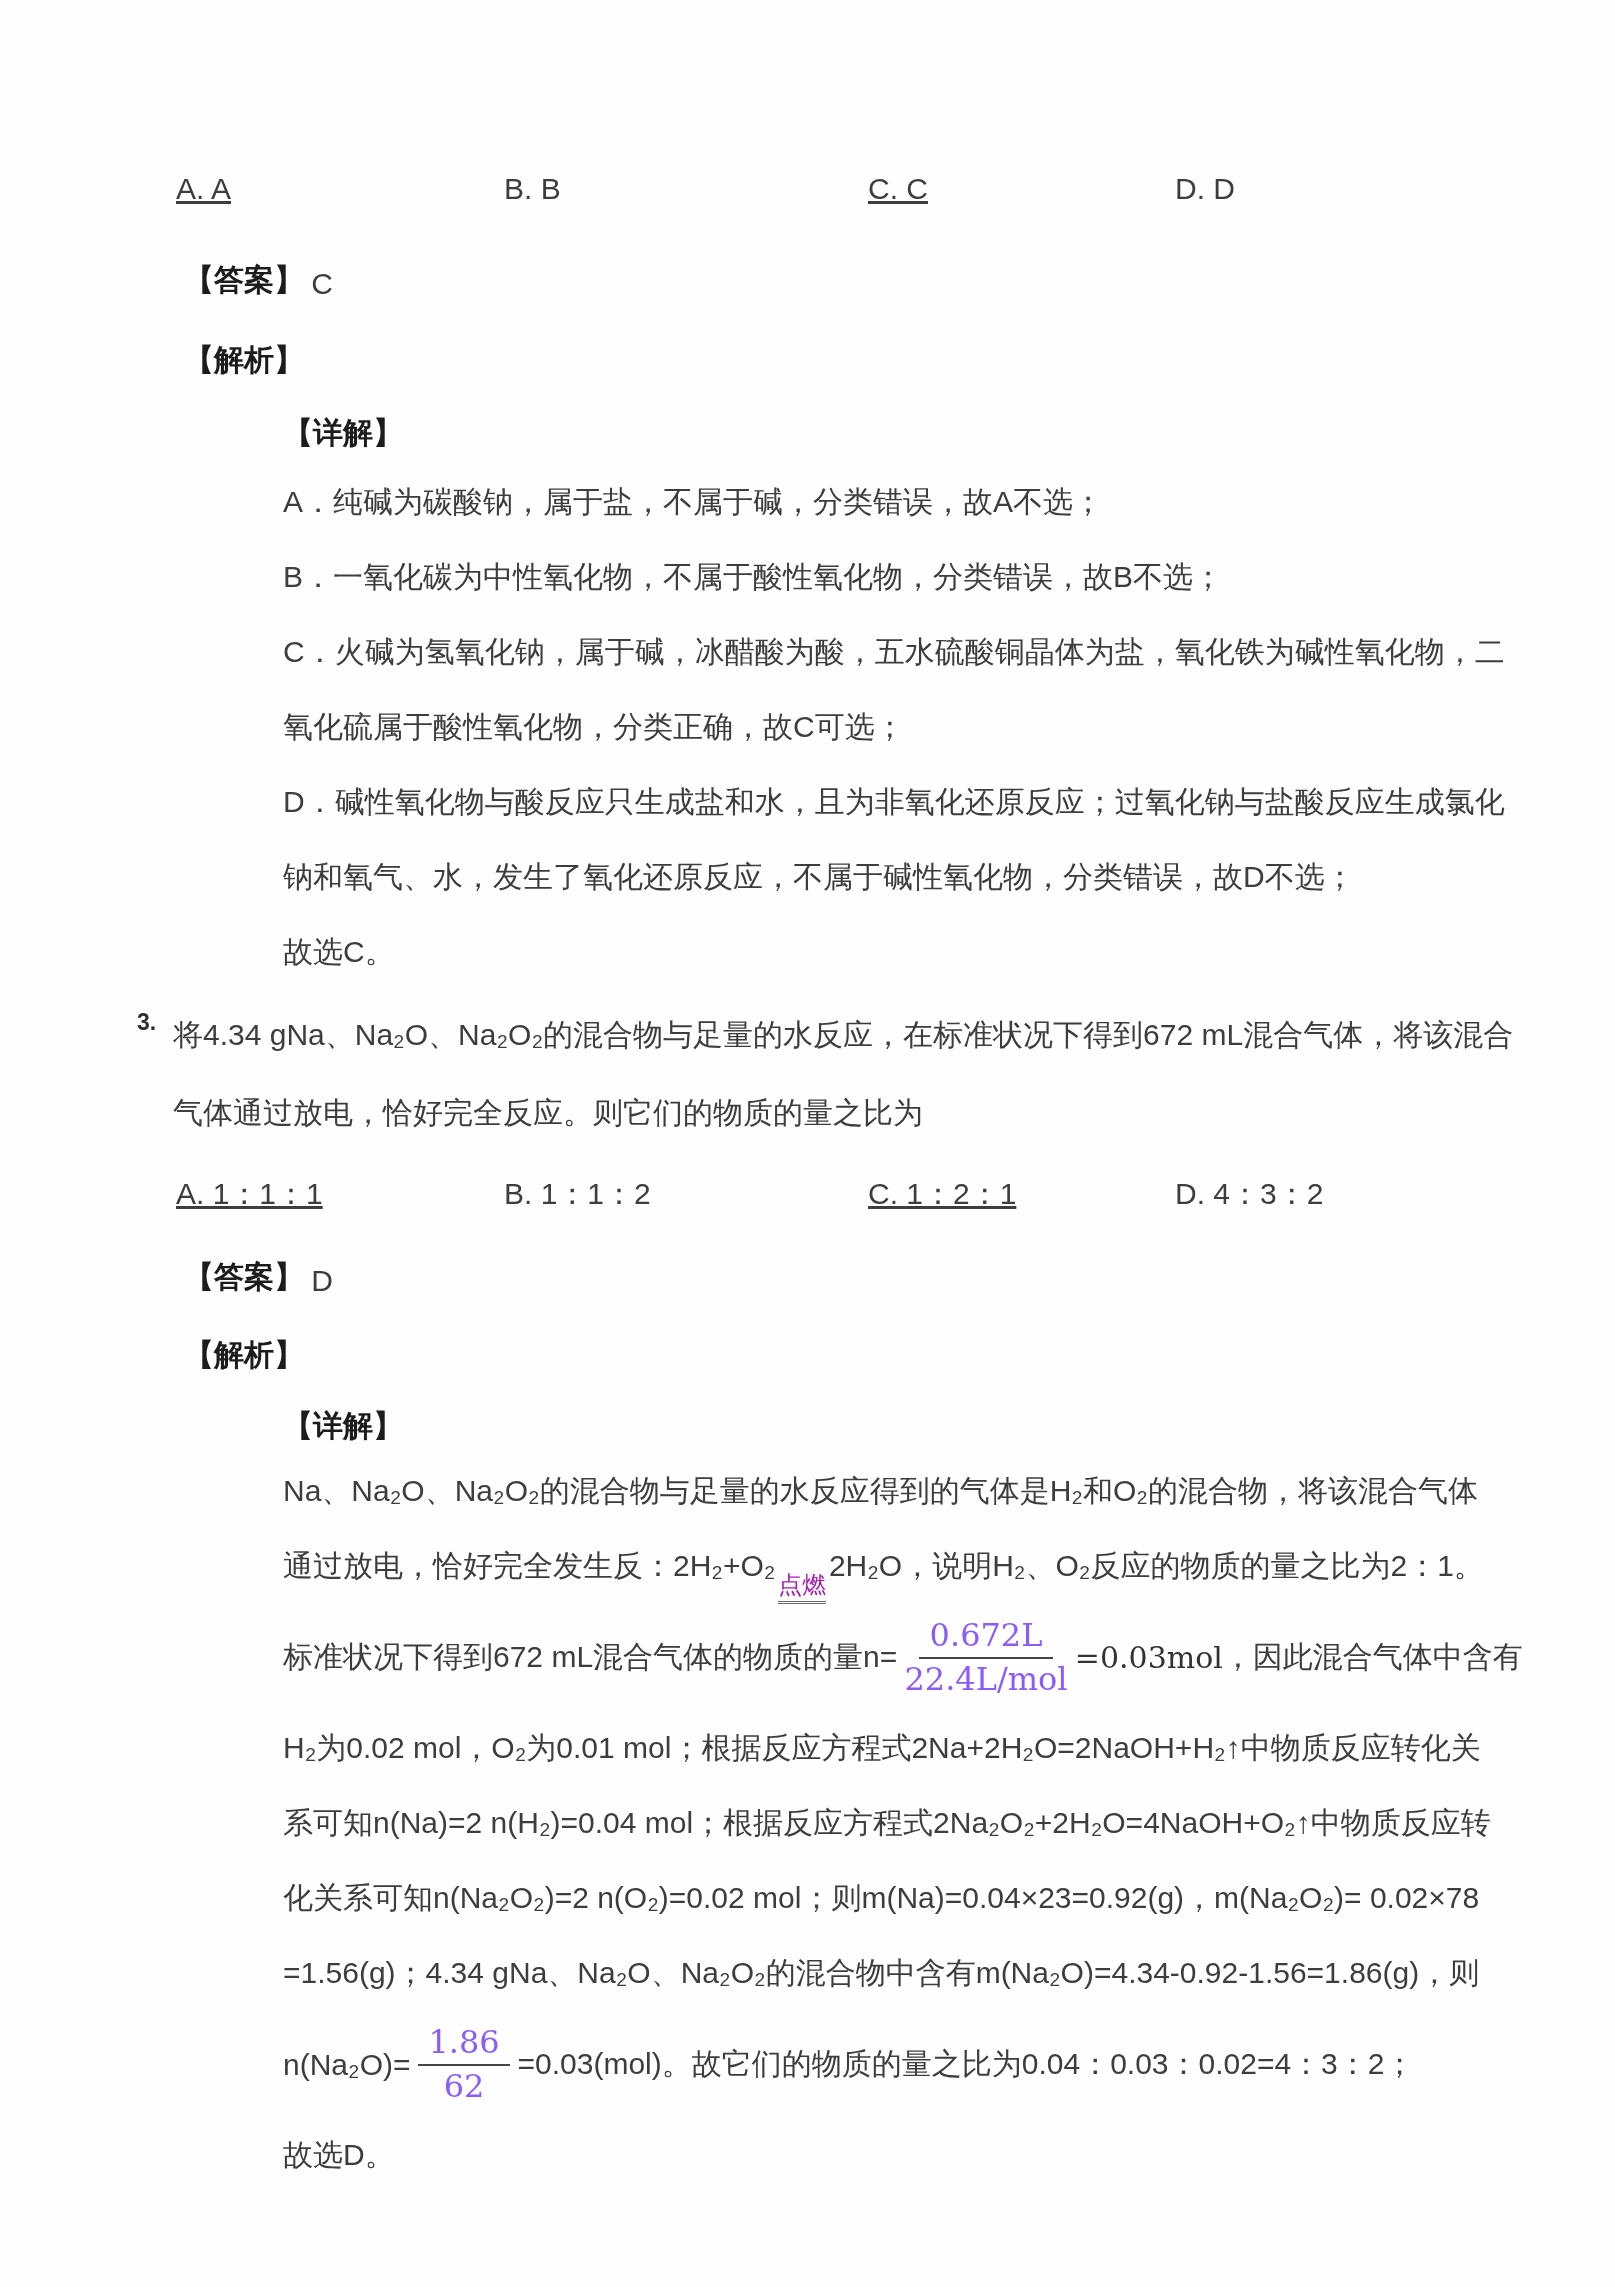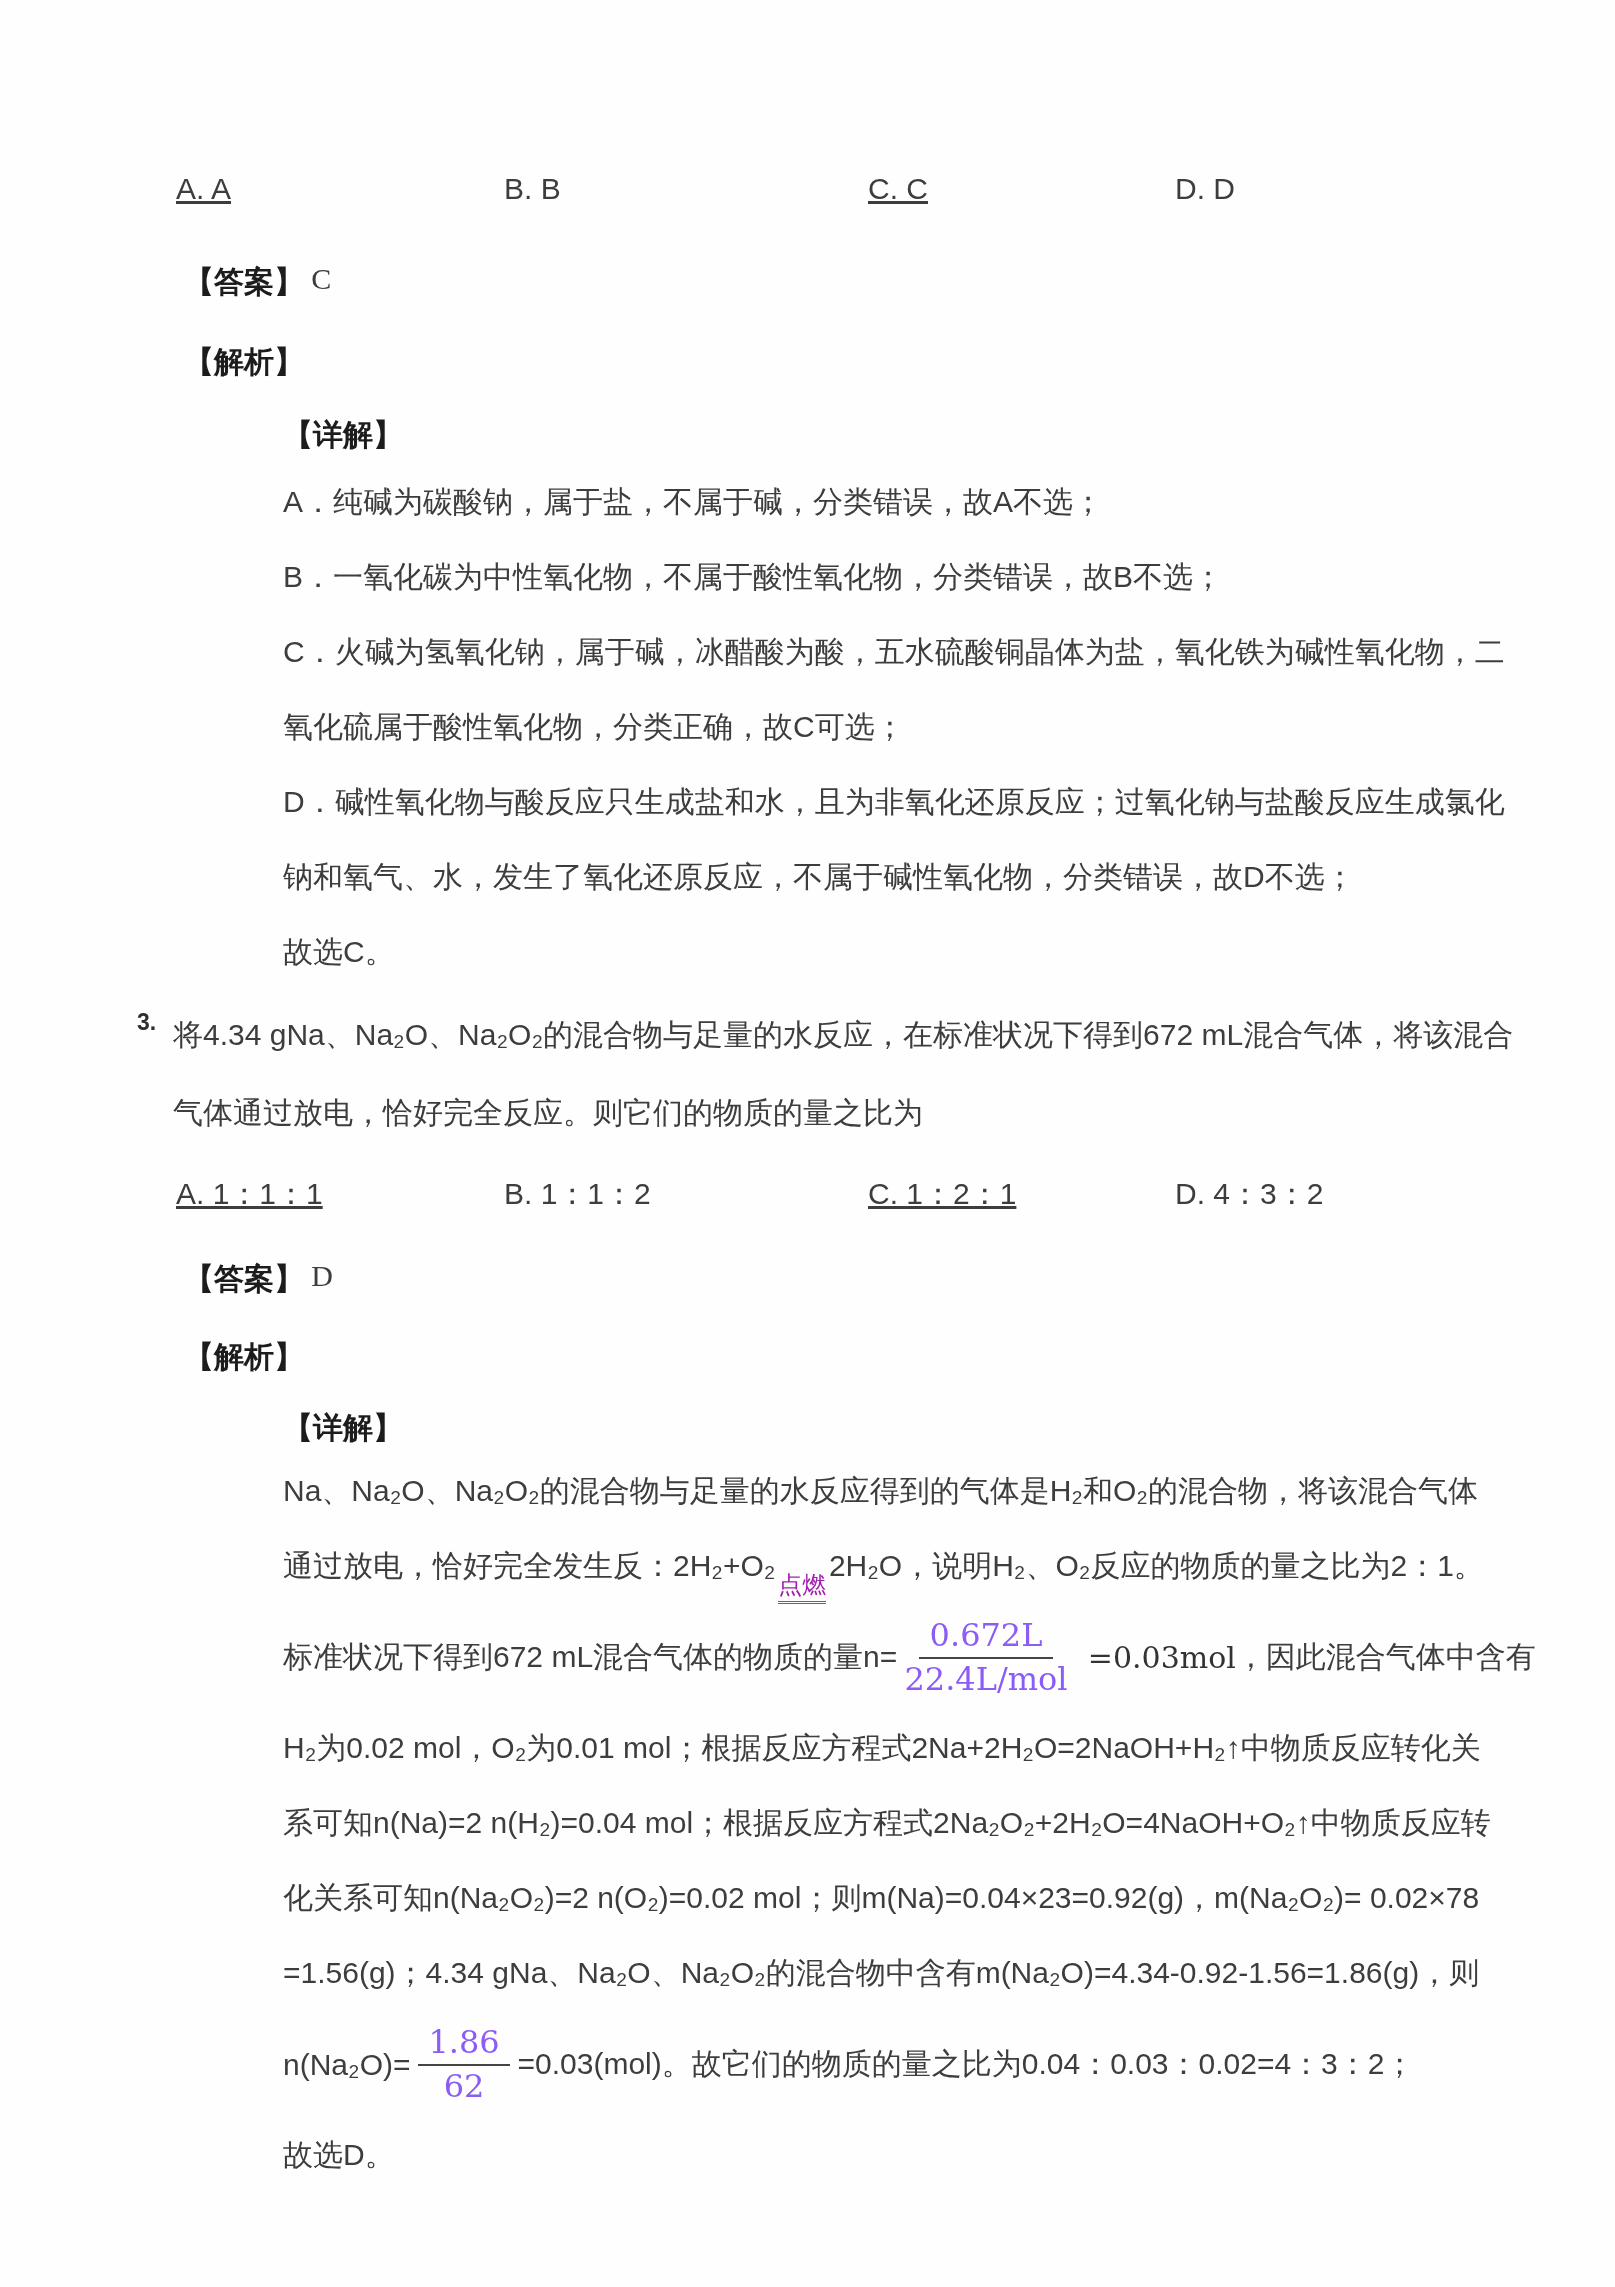--- a/index.html
+++ b/index.html
@@ -13,21 +13,21 @@
     font-size:30px;
     color:#3d3d3d;
     overflow:hidden;
   }
   
   .opts-row { position:relative; height:38px; margin-left:176px; }
   .opt { position:absolute; top:0; white-space:nowrap; color:#3d3d3d; }
   .col0 { left:0;text-decoration:underline; } .col1 { left:328px; } .col2 { left:692px;text-decoration:underline; } .col3 { left:999px; }
 
   
-  .lbl-line { height:39px; display:flex; align-items:flex-start; white-space:nowrap;font-family:Liberation Serif, serif; }
+  .lbl-line { height:39px; display:flex; align-items:flex-end; white-space:nowrap; }
   .ind1 { margin-left:184px; }
   .ind2 { margin-left:283px; }
   .blabel { color:#1c1c1c; font-weight:700; }
   .ans-val { margin-left:7.2px; color:#3d3d3d; }
 
   
   .dline { height:75px; display:flex; align-items:center; white-space:nowrap; }
   .detail { margin-left:283px; }
 
   
@@ -41,21 +41,21 @@
   
   .frac-line { height:107px; }
   .frac {
     display:inline-flex; flex-direction:column; align-items:center;
     font-family:"DejaVu Serif", serif;
     font-size:32px; line-height:1.15; color:#8b5cf6;
     margin:0 7.2px;
   }
   .frac .num { border-bottom:2.7px solid #444444; padding:0 10.7px 2.7px; }
   .frac .den { padding-top:2.7px; }
-  .serif { font-family:"DejaVu Serif", serif; color:#333333;margin-left:13px; }
+  .serif { font-family:"DejaVu Serif", serif; color:#333333; }
   .ignite {
     font-size:24px; color:#a21caf;
     border-bottom:3.6px double #666666;
     padding-bottom:0.9px; margin:0 2.7px;
     align-self:flex-end; line-height:1.3;
   }
 
   
   #q2-ans   { margin-top:52px; }
   #q2-ana   { margin-top:41px; }

